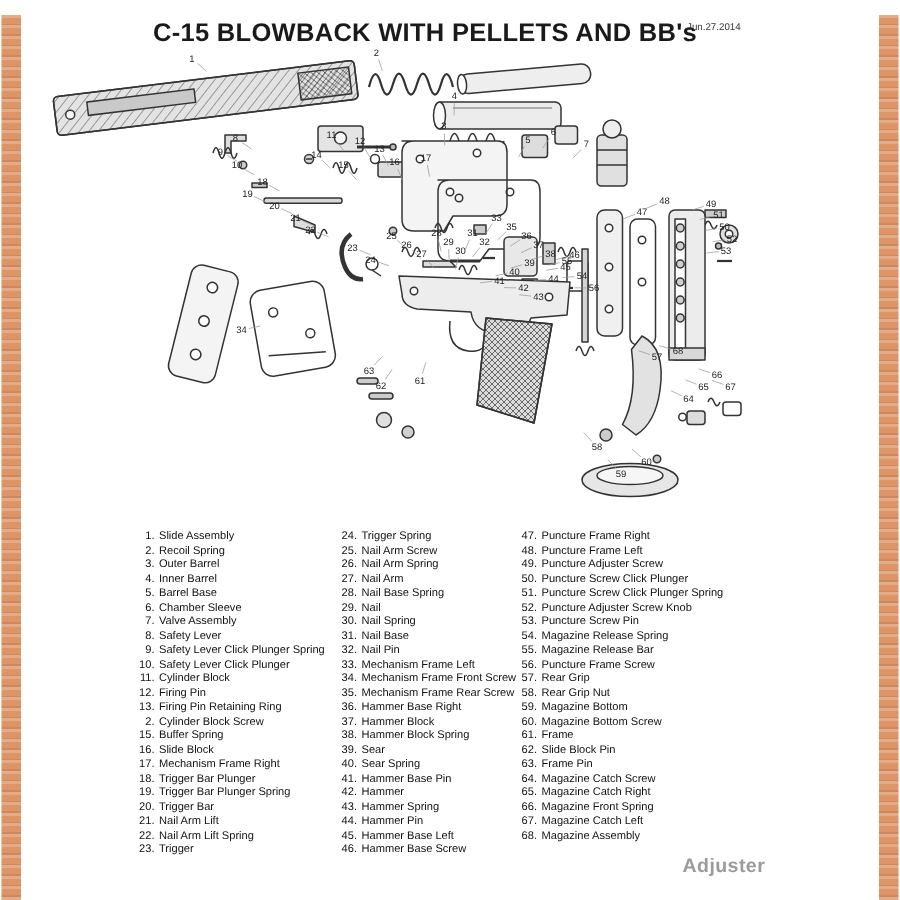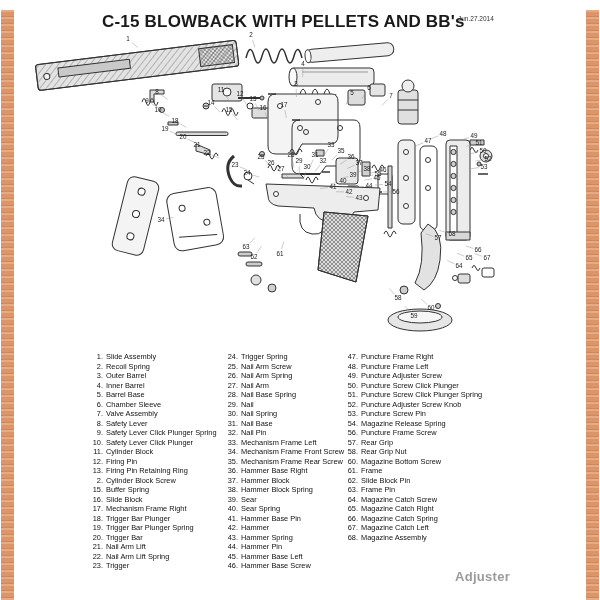--- a/index.html
+++ b/index.html
@@ -567,32 +567,40 @@
       </div>
       <div class="part-row">
         <span class="pn">53.</span>
         <span>Puncture Screw Pin</span>
       </div>
       <div class="part-row">
         <span class="pn">54.</span>
         <span>Magazine Release Spring</span>
       </div>
       <div class="part-row">
+        <span class="pn">55.</span>
+        <span>Magazine Release Bar</span>
+      </div>
+      <div class="part-row">
         <span class="pn">56.</span>
         <span>Puncture Frame Screw</span>
       </div>
       <div class="part-row">
         <span class="pn">57.</span>
         <span>Rear Grip</span>
       </div>
       <div class="part-row">
         <span class="pn">58.</span>
         <span>Rear Grip Nut</span>
       </div>
       <div class="part-row">
+        <span class="pn">59.</span>
+        <span>Magazine Bottom</span>
+      </div>
+      <div class="part-row">
         <span class="pn">60.</span>
         <span>Magazine Bottom Screw</span>
       </div>
       <div class="part-row">
         <span class="pn">61.</span>
         <span>Frame</span>
       </div>
       <div class="part-row">
         <span class="pn">62.</span>
         <span>Slide Block Pin</span>
@@ -604,21 +612,21 @@
       <div class="part-row">
         <span class="pn">64.</span>
         <span>Magazine Catch Screw</span>
       </div>
       <div class="part-row">
         <span class="pn">65.</span>
         <span>Magazine Catch Right</span>
       </div>
       <div class="part-row">
         <span class="pn">66.</span>
-        <span>Magazine Catch Spring</span>
+        <span>Magazine Front Spring</span>
       </div>
       <div class="part-row">
         <span class="pn">67.</span>
         <span>Magazine Catch Left</span>
       </div>
       <div class="part-row">
         <span class="pn">68.</span>
         <span>Magazine Assembly</span>
       </div>
     </div>

